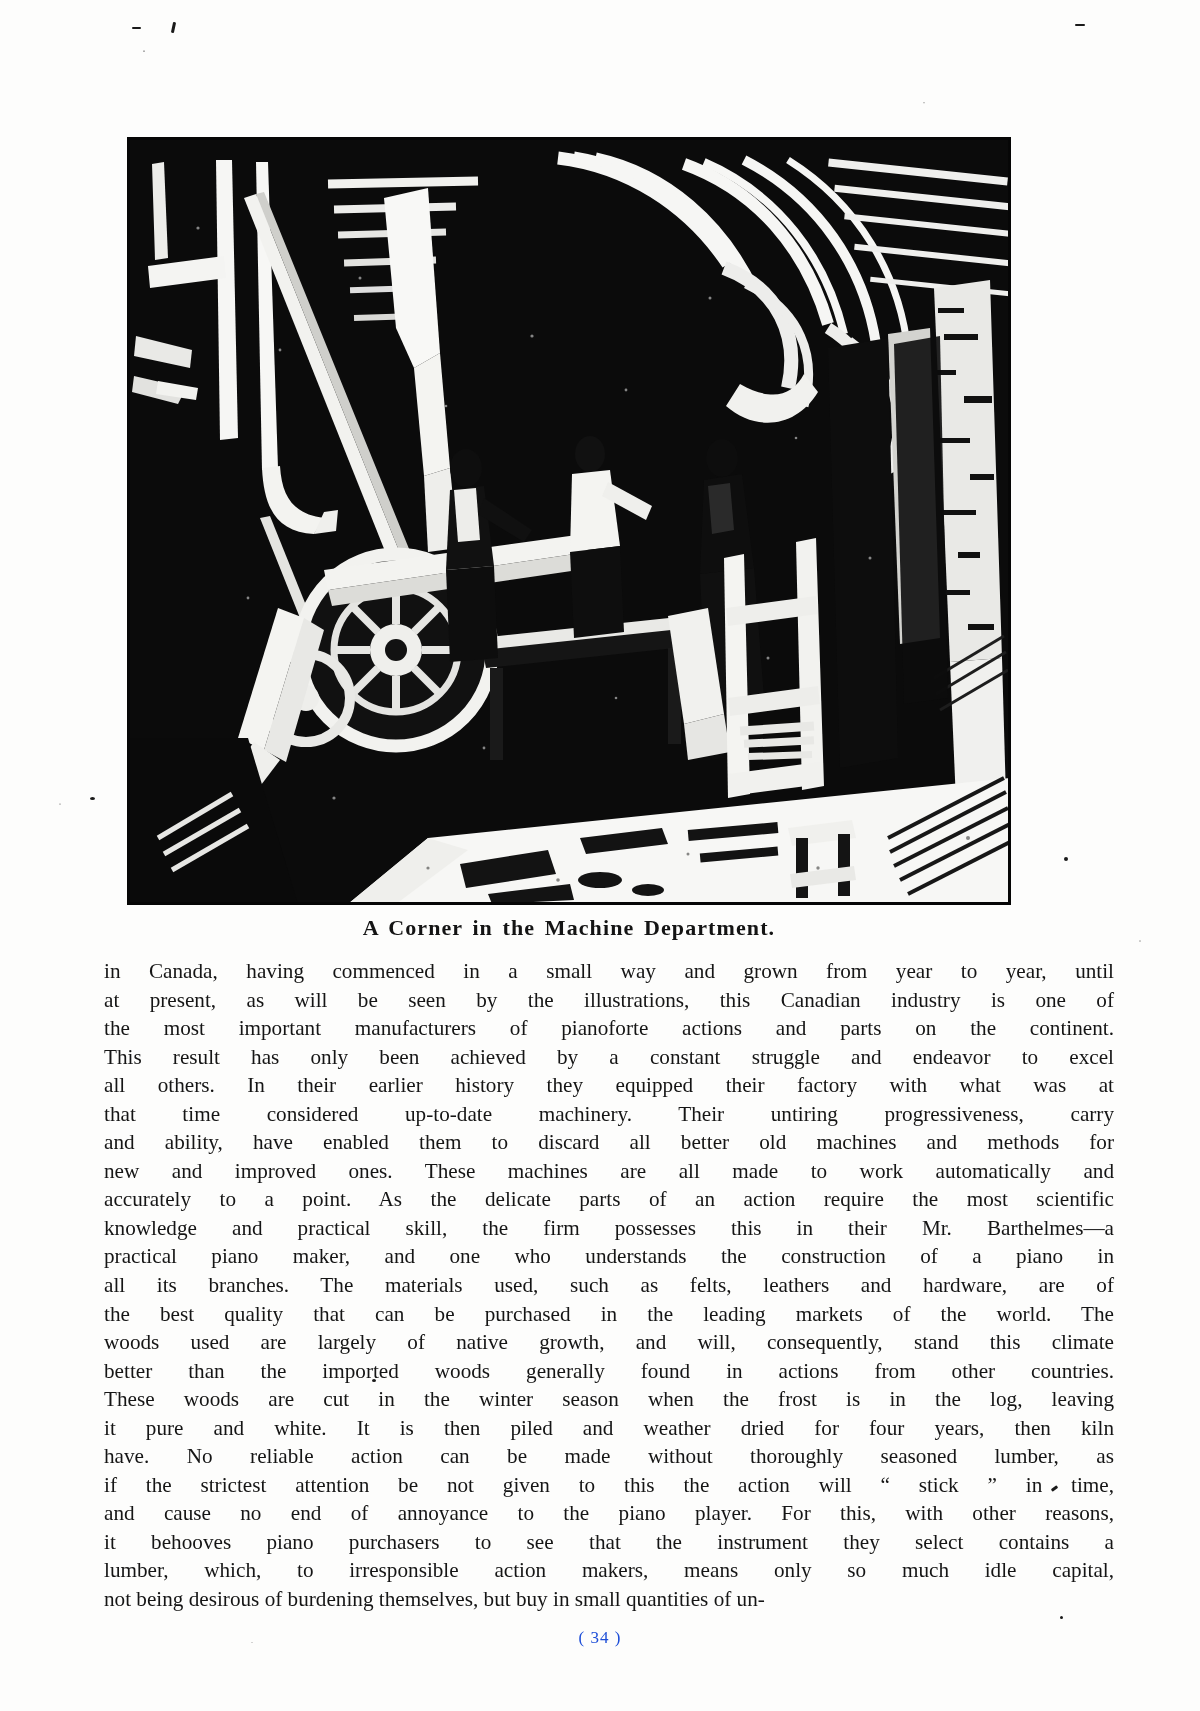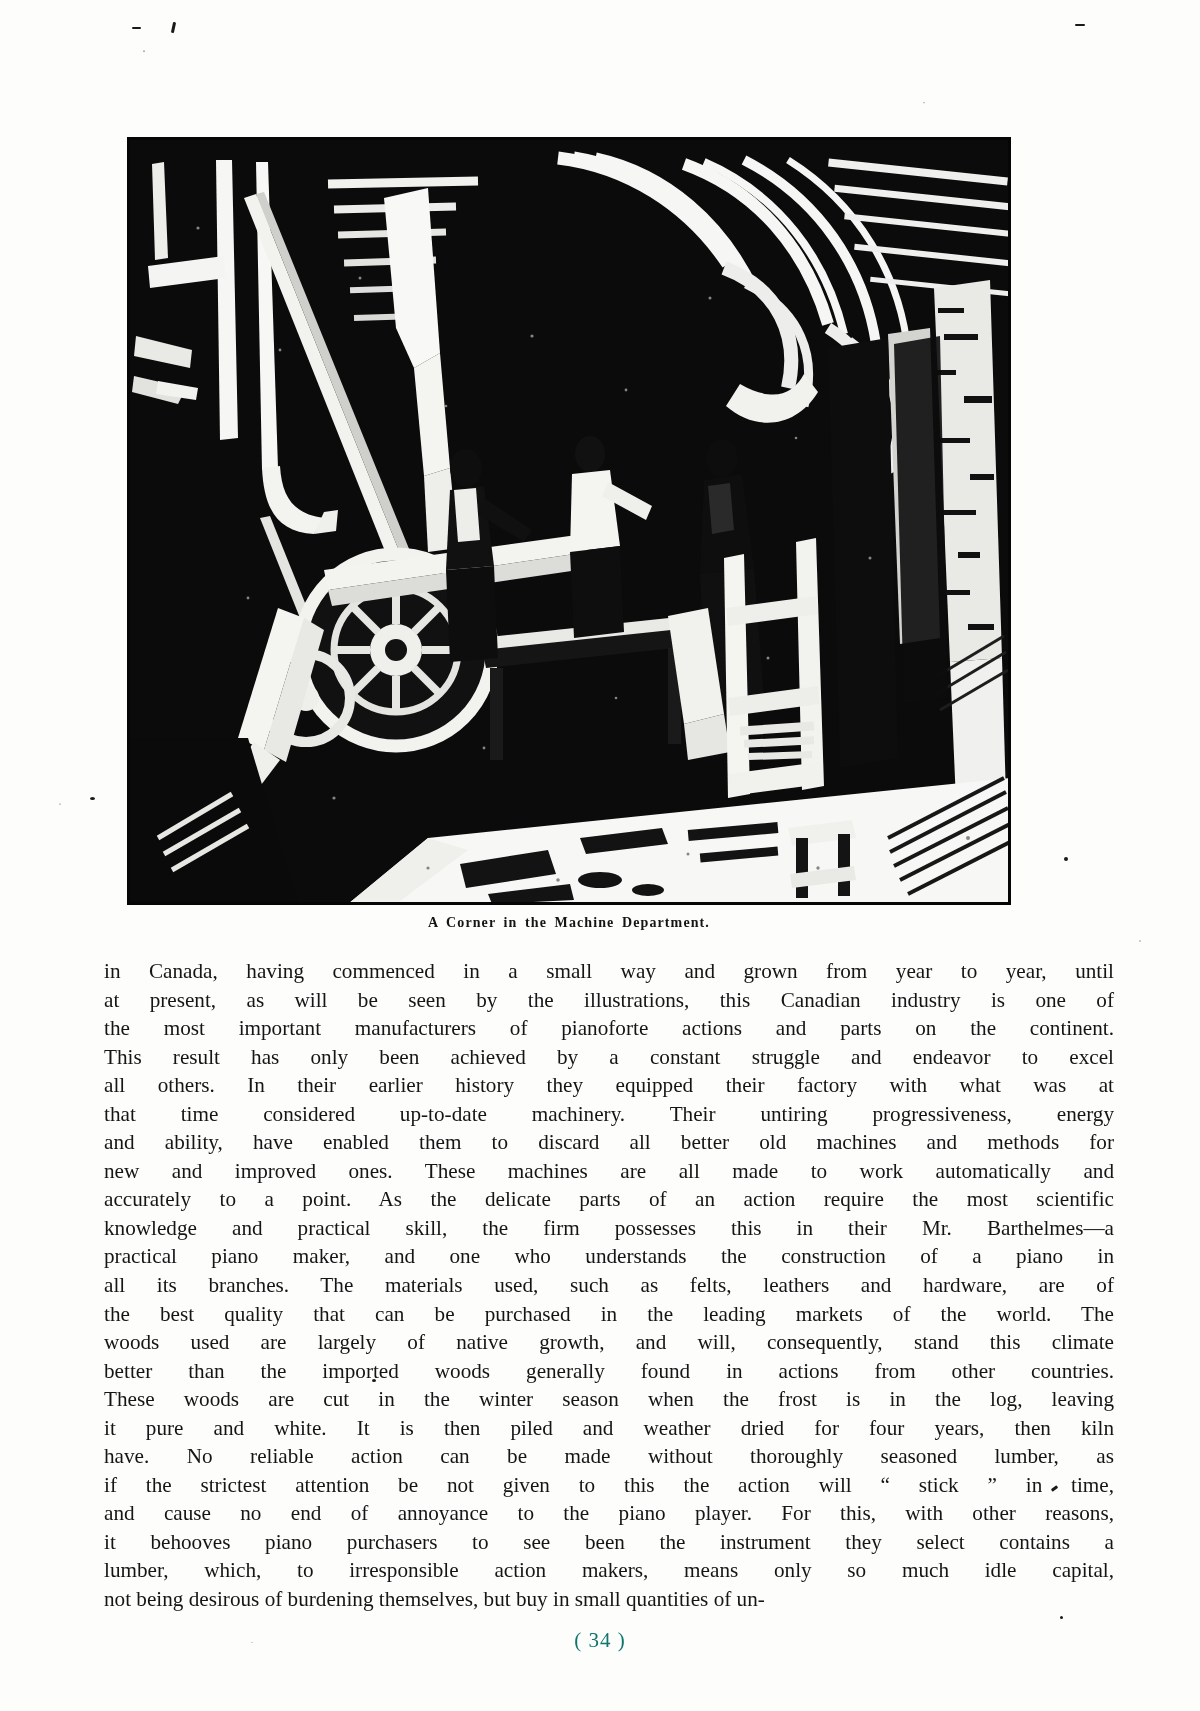--- a/index.html
+++ b/index.html
@@ -69,21 +69,21 @@
 
   
   .caption {
     position: absolute;
     left: 128px;
     top: 915px;
     width: 882px;
     text-align: center;
     font-family: "Liberation Serif", "DejaVu Serif", serif;
     font-weight: bold;
-    font-size: 14px;
+    font-size: 22px;
     letter-spacing: 1.1px;
     color: #141414;
     word-spacing: 3px;
   }
 
   
   .body-col {
     position: absolute;
     left: 104px;
     top: 957px;
@@ -104,22 +104,22 @@
     text-align-last: left;
   }
 
   
   .folio {
     position: absolute;
     left: 0;
     top: 1628px;
     width: 1200px;
     text-align: center;
-    font-size: 21px;
-    color: #0f766e;
+    font-size: 17px;
+    color: #1d4ed8;
     letter-spacing: 1px;
   }
 </style>
 </head>
 <body>
 
 <div class="page-scan">
 
   <div class="plate-wrap">
     <div class="plate">
@@ -348,36 +348,36 @@
   </div>
 
   <div class="caption">A Corner in the Machine Department.</div>
 
   <div class="body-col">
     <p>in Canada, having commenced in a small way and grown from year to year, until</p>
     <p>at present, as will be seen by the illustrations, this Canadian industry is one of</p>
     <p>the most important manufacturers of pianoforte actions and parts on the continent.</p>
     <p>This result has only been achieved by a constant struggle and endeavor to excel</p>
     <p>all others.    In their earlier history they equipped their factory with what was at</p>
-    <p>that time considered up-to-date machinery.    Their untiring progressiveness, energy</p>
+    <p>that time considered up-to-date machinery.    Their untiring progressiveness, carry</p>
     <p>and ability, have enabled them to discard all better old machines and methods for</p>
     <p>new and improved ones.    These machines are all made to work automatically and</p>
     <p>accurately to a point.    As the delicate parts of an action require the most scientific</p>
     <p>knowledge and practical skill, the firm possesses this in their Mr. Barthelmes—a</p>
     <p>practical piano maker, and one who understands the construction of a piano in</p>
     <p>all its branches.    The materials used, such as felts, leathers and hardware, are of</p>
     <p>the best quality that can be purchased in the leading markets of the world.    The</p>
     <p>woods used are largely of native growth, and will, consequently, stand this climate</p>
     <p>better than the imported woods generally found in actions from other countries.</p>
     <p>These woods are cut in the winter season when the frost is in the log, leaving</p>
     <p>it pure and white.    It is then piled and weather dried for four years, then kiln</p>
     <p>have.    No reliable action can be made without thoroughly seasoned lumber, as</p>
     <p>if the strictest attention be not given to this the action will “ stick ” in time,</p>
     <p>and cause no end of annoyance to the piano player.    For this, with other reasons,</p>
-    <p>it behooves piano purchasers to see been the instrument they select contains a</p>
+    <p>it behooves piano purchasers to see that the instrument they select contains a</p>
     <p>lumber, which, to irresponsible action makers, means only so much idle capital,</p>
     <p class="last-line">not being desirous of burdening themselves, but buy in small quantities of un-</p>
   </div>
 
   <div class="folio">( 34 )</div>
 
   <div class="paper-noise"></div>
   <div class="fleck f1"></div>
   <div class="fleck f2"></div>
   <div class="fleck f3"></div>

